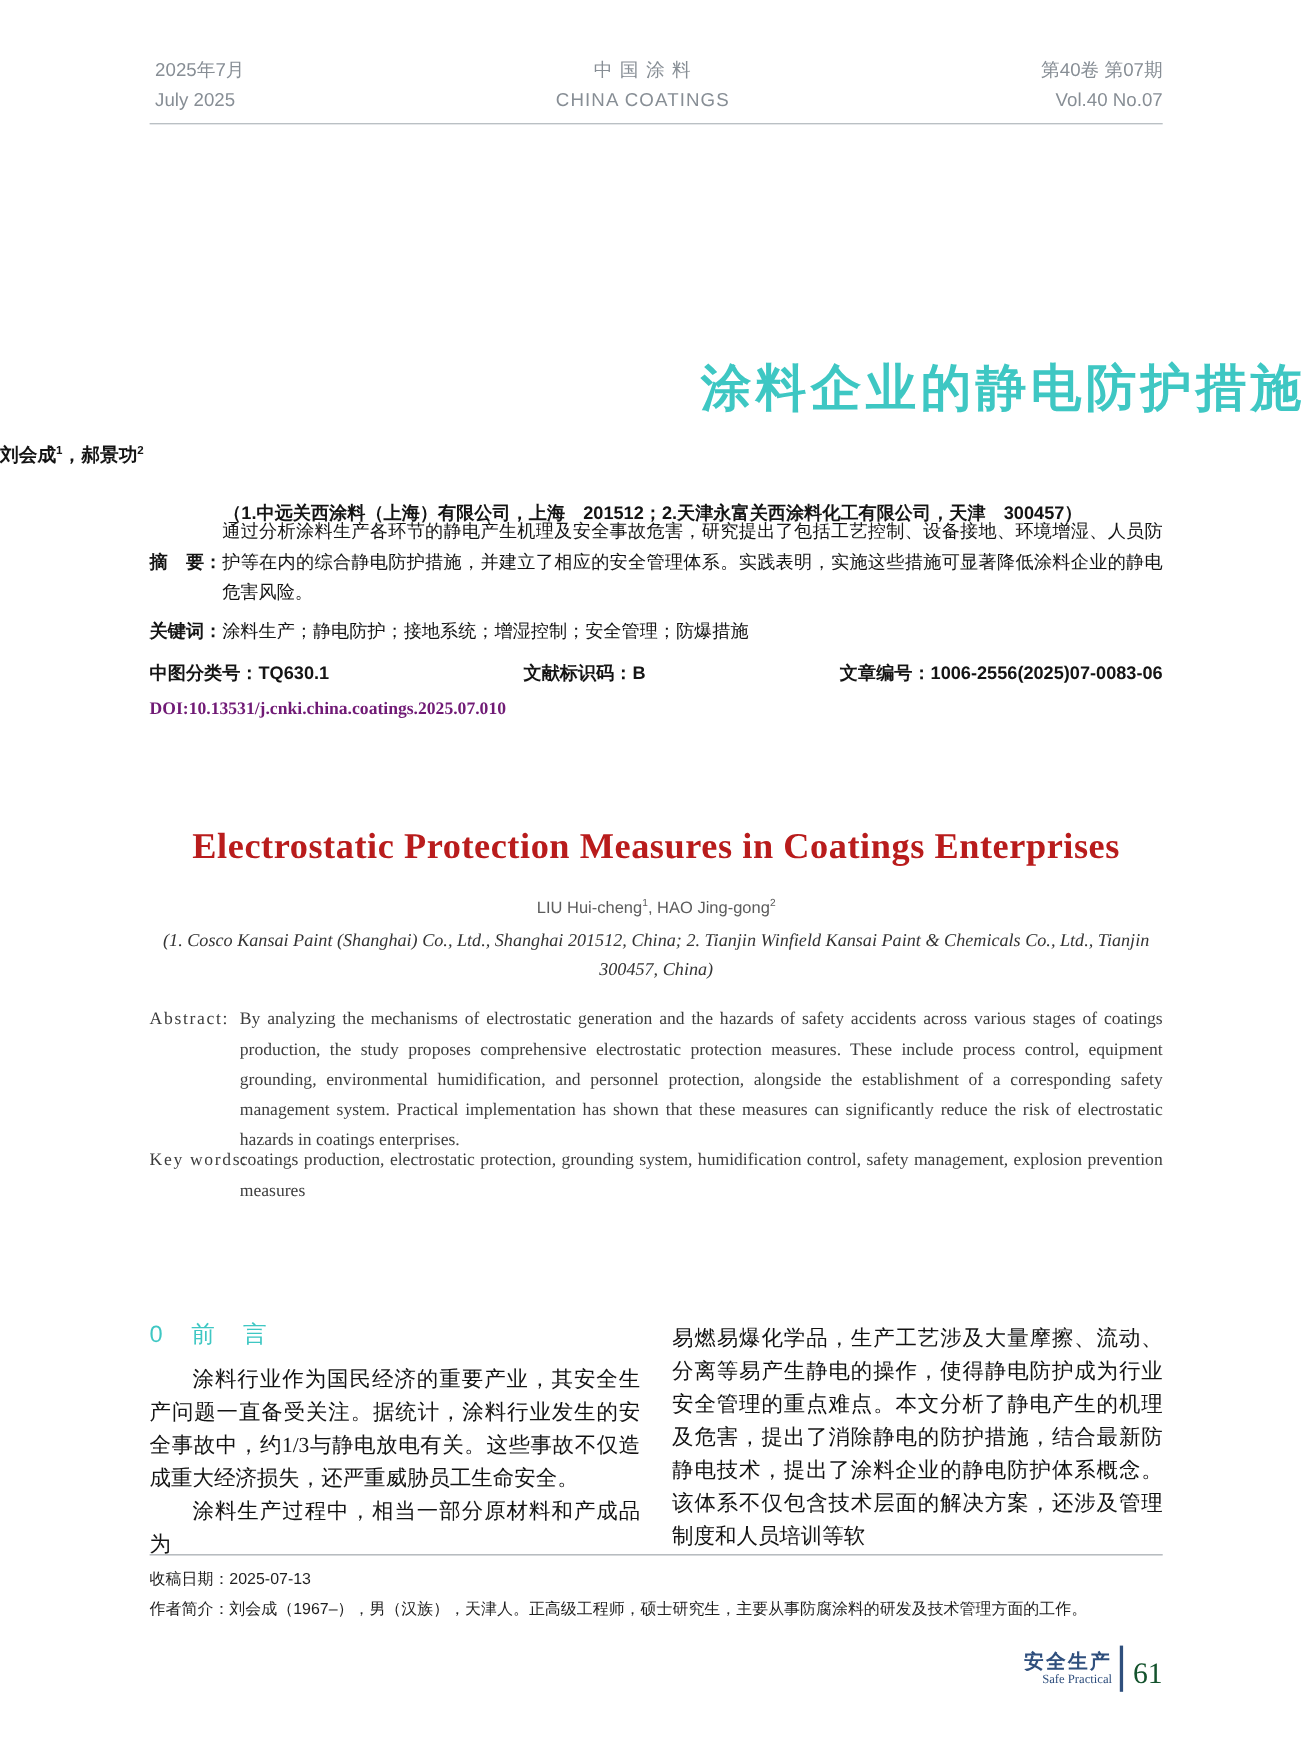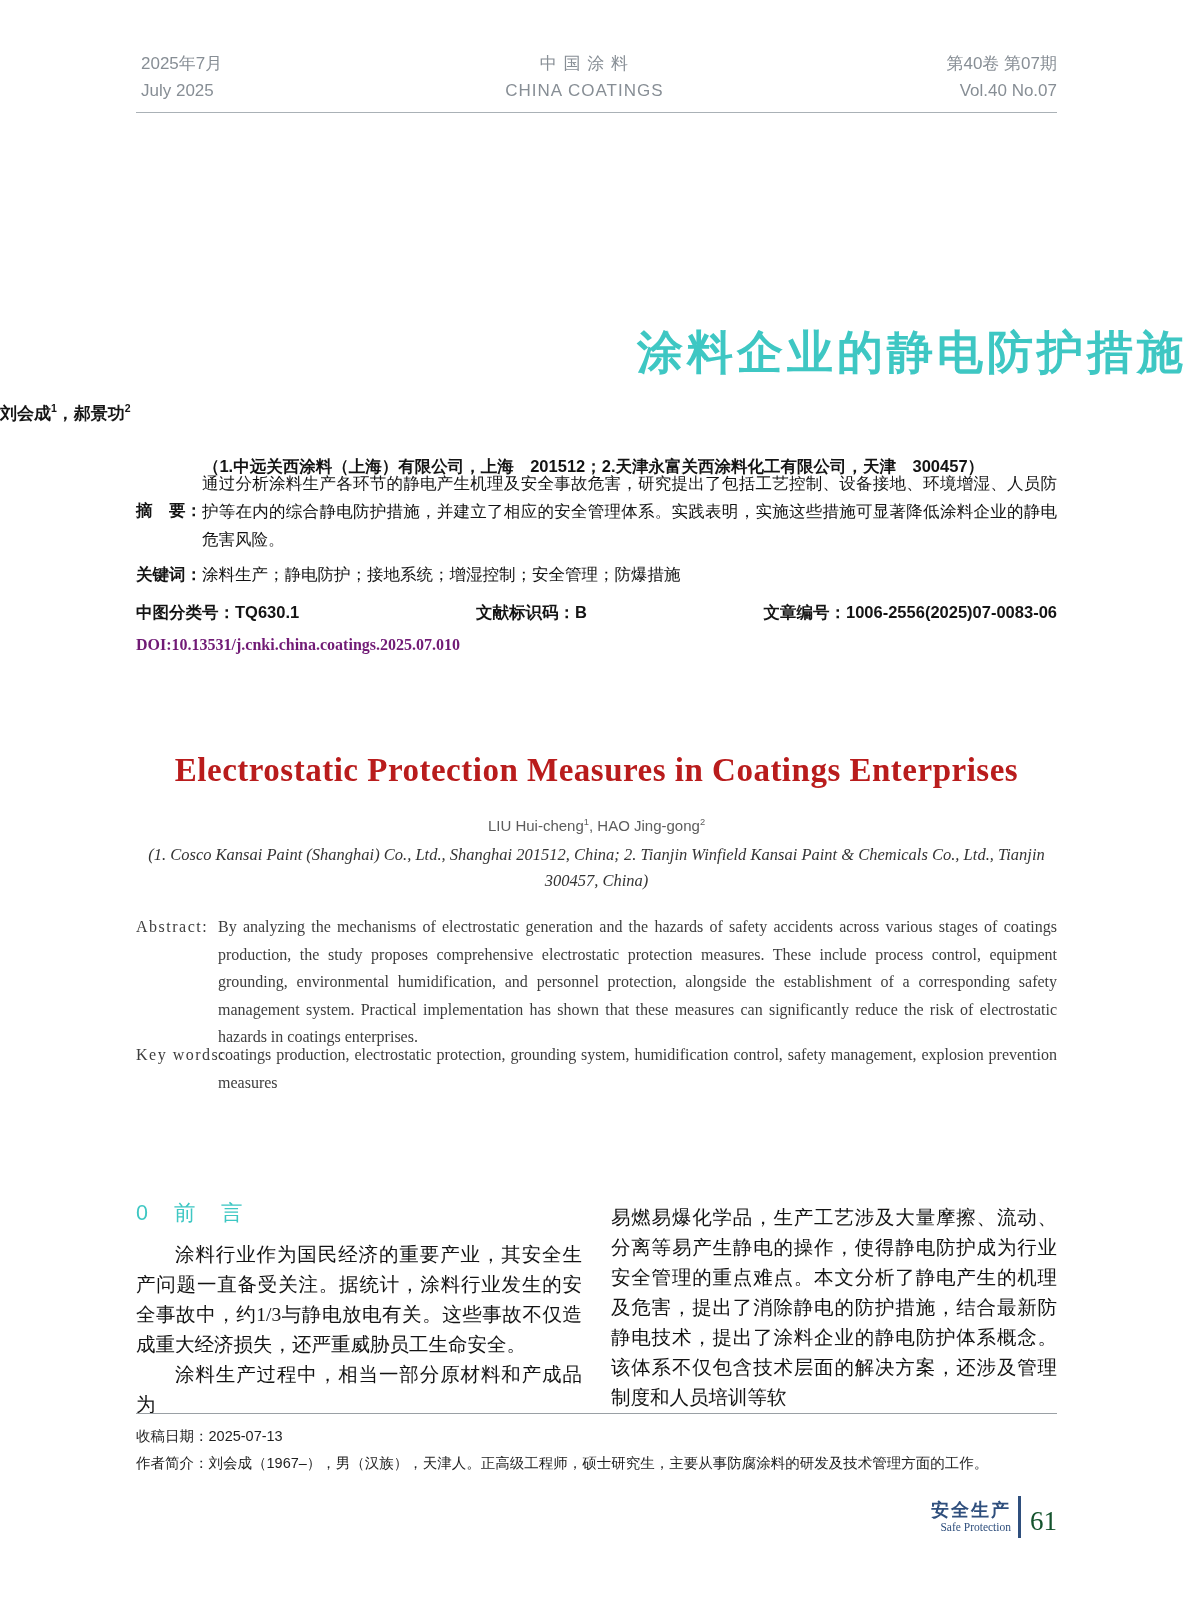--- a/index.html
+++ b/index.html
@@ -223,19 +223,19 @@
       <span>收稿日期：</span><span>2025-07-13</span>
     </div>
     <div class="fn-line">
       <span>作者简介：</span><span>刘会成（1967–），男（汉族），天津人。正高级工程师，硕士研究生，主要从事防腐涂料的研发及技术管理方面的工作。</span>
     </div>
   </div>
 
   <div class="page-badge">
     <div class="badge-txt">
       <div class="badge-zh">安全生产</div>
-      <div class="badge-en">Safe Protection</div>
+      <div class="badge-en">Safe Practical</div>
     </div>
     <div class="badge-bar"></div>
     <div class="badge-num">61</div>
   </div>
 
 </div>
 
 </body></html>

